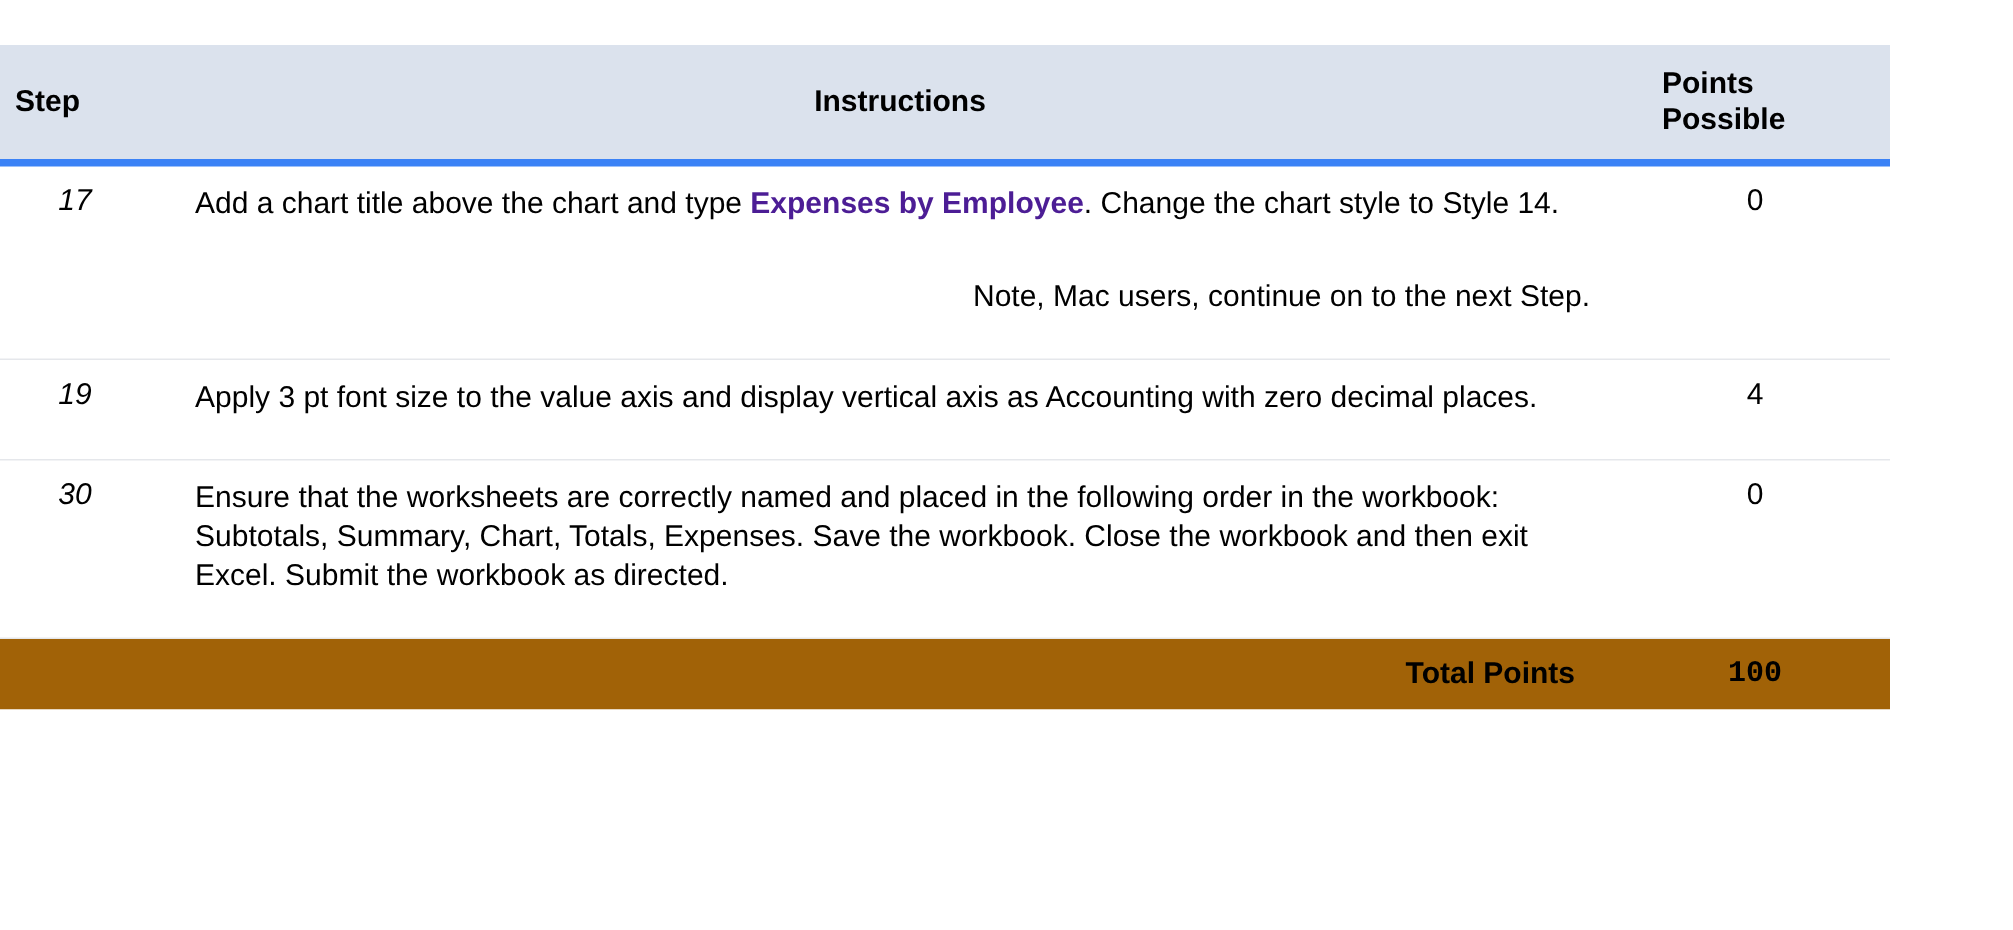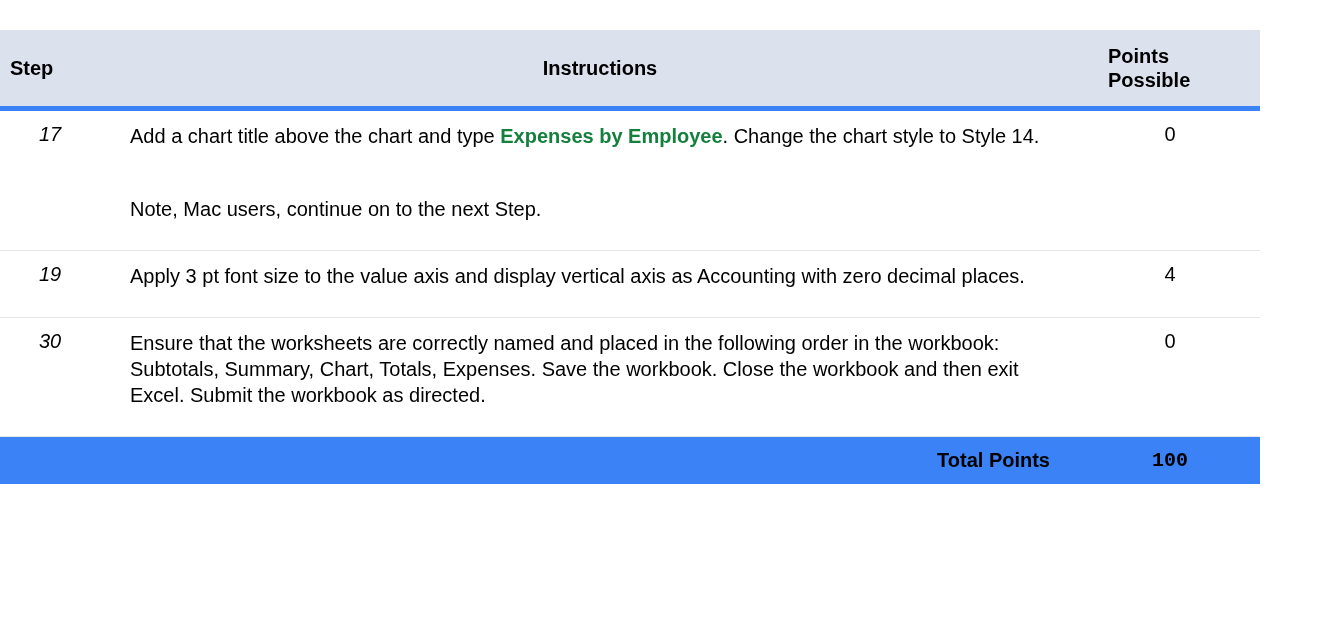--- a/index.html
+++ b/index.html
@@ -31,24 +31,24 @@
     .col-instr { }
     .col-points { width: 180px; text-align: left; }
     tbody td {
       vertical-align: top;
       padding: 12px 10px 28px 10px;
       border-bottom: 1px solid #e5e7eb;
     }
     tbody td.step-cell { text-align: center; padding-right: 30px; font-style: italic; }
     tbody td.instr-cell { text-align: left; line-height: 1.3; padding-right: 20px; }
     tbody td.points-cell { text-align: center; }
-    .bold-link { font-weight: bold; color: #15803d; }
-    .note { margin-top: 47px; }
+    .bold-link { font-weight: bold; color: #4c1d95; }
+    .note { margin-top: 36px; text-align: right; }
     tfoot td {
-      background: #3b82f6;
+      background: #a16207;
       font-weight: bold;
       padding: 12px 10px;
     }
     tfoot td.total-label {
       text-align: right;
       padding-right: 30px;
     }
     tfoot td.total-value {
       text-align: center;
       font-family: Liberation Mono, monospace;

